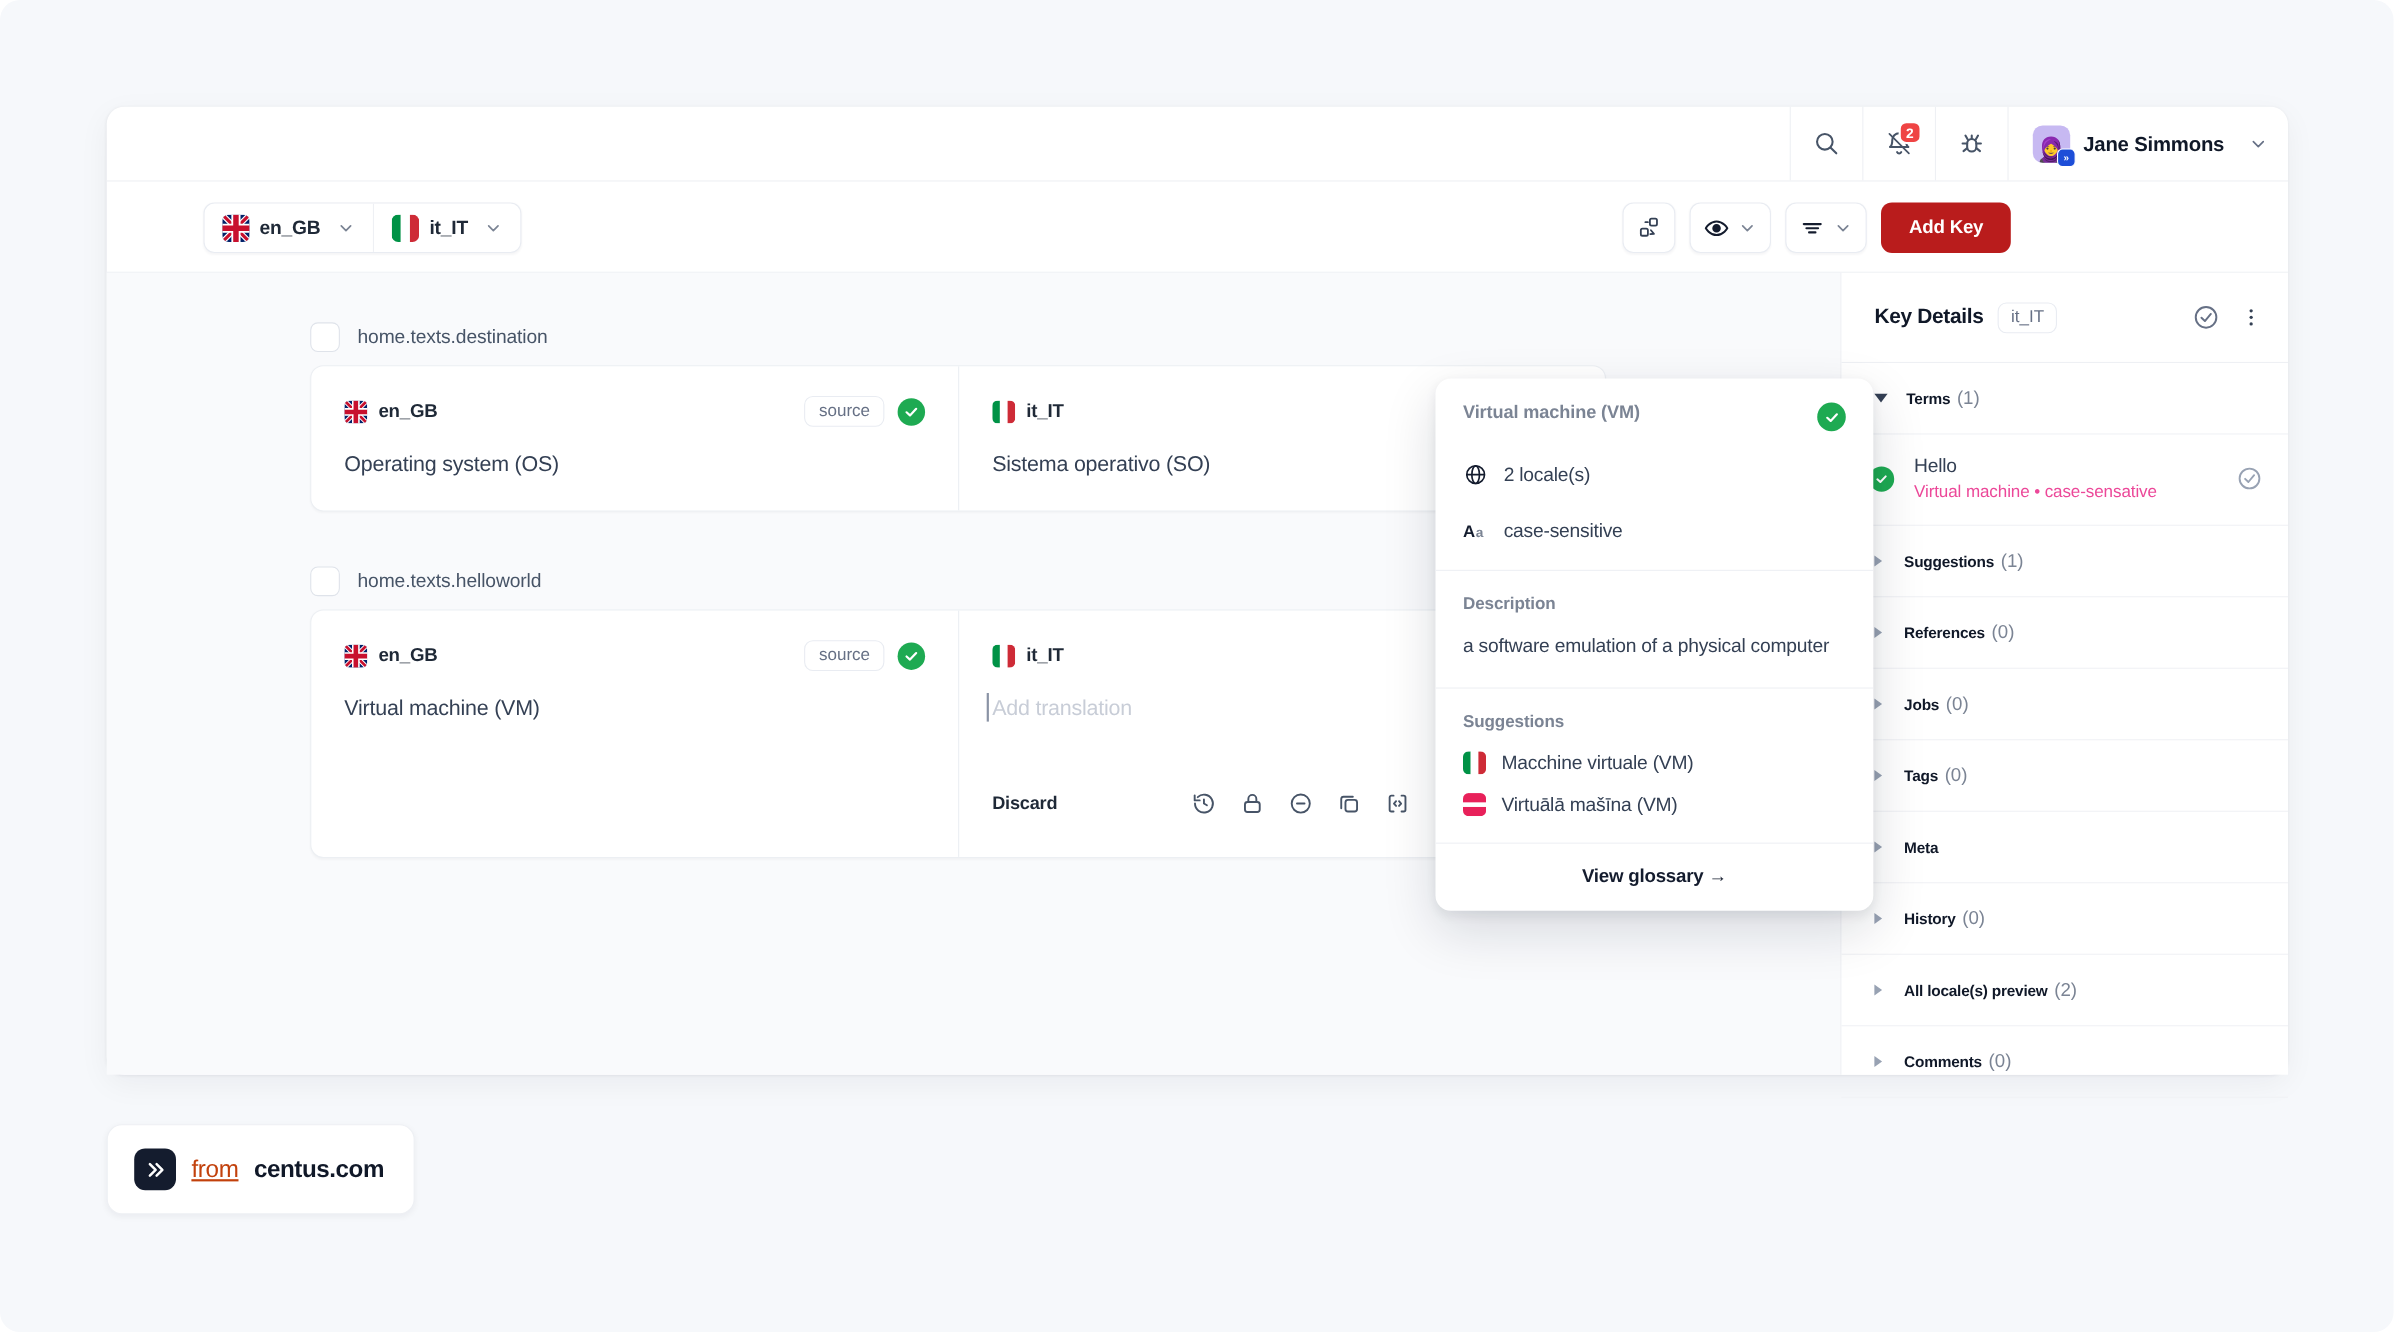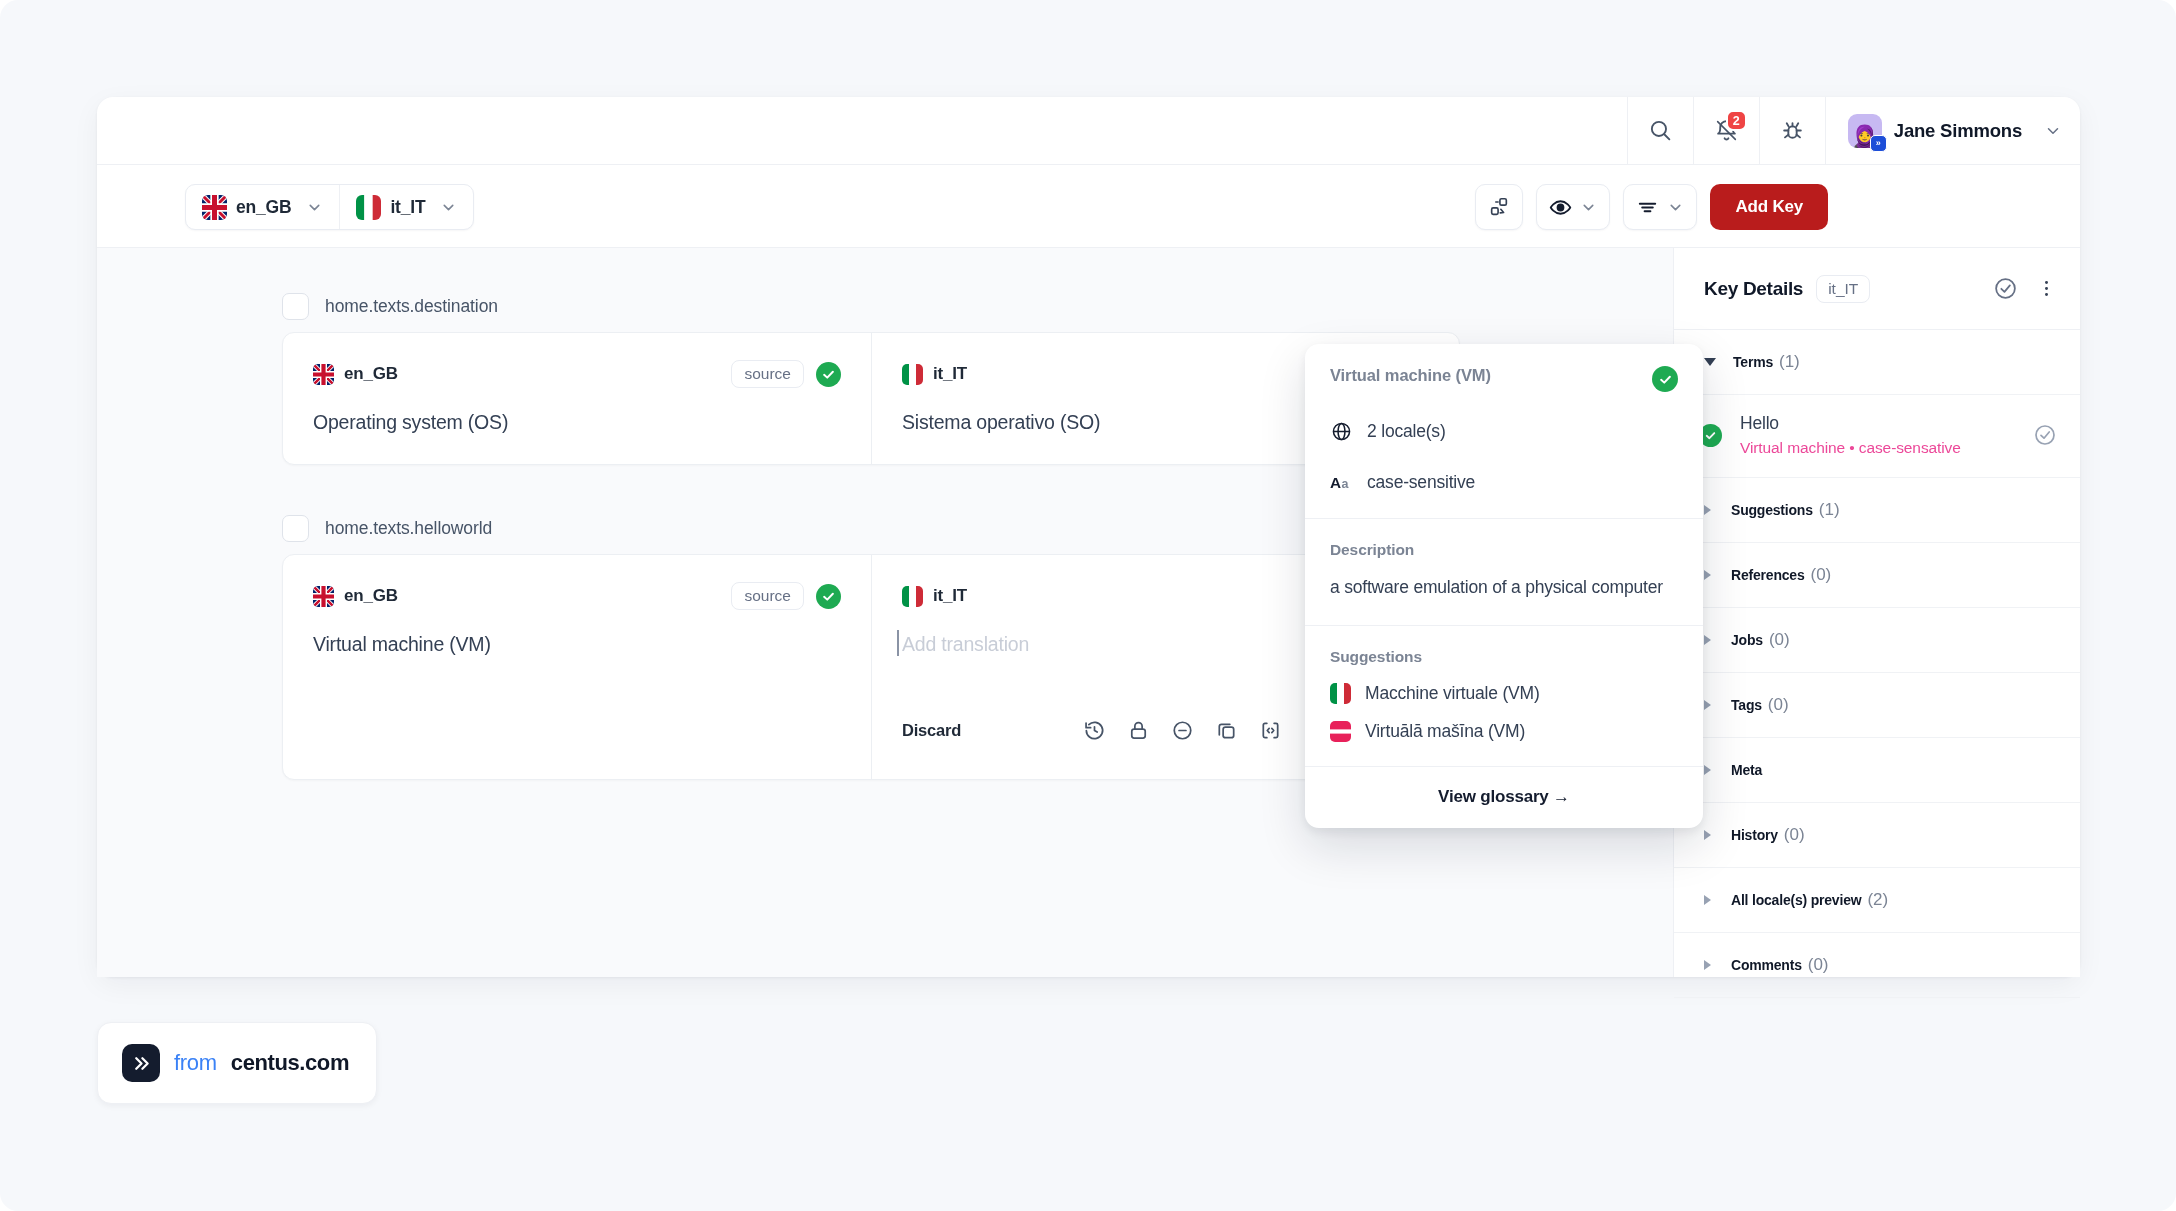--- a/index.html
+++ b/index.html
@@ -278,21 +278,21 @@
     display: flex; align-items: center; gap: 14px;
     padding: 0 24px;
     box-shadow: 0 2px 6px rgba(16,24,40,.05);
   }
   .brand-mark {
     width: 38px; height: 38px; border-radius: 10px;
     background: #141c2e; color: #fff;
     display: flex; align-items: center; justify-content: center;
     flex: none;
   }
-  .brand-from { font-size: 22px; color: #3b82f6; letter-spacing: -.3px; }
+  .brand-from { font-size: 22px; color: #c2410c; letter-spacing: -.3px; text-decoration: underline; }
   .brand-dom { font-size: 22px; color: #101828; font-weight: 700; letter-spacing: -.4px; }
 </style>
 </head>
 <body>
 
 <div class="page">
 
   <div class="app-window">
 
     <div class="topbar">

